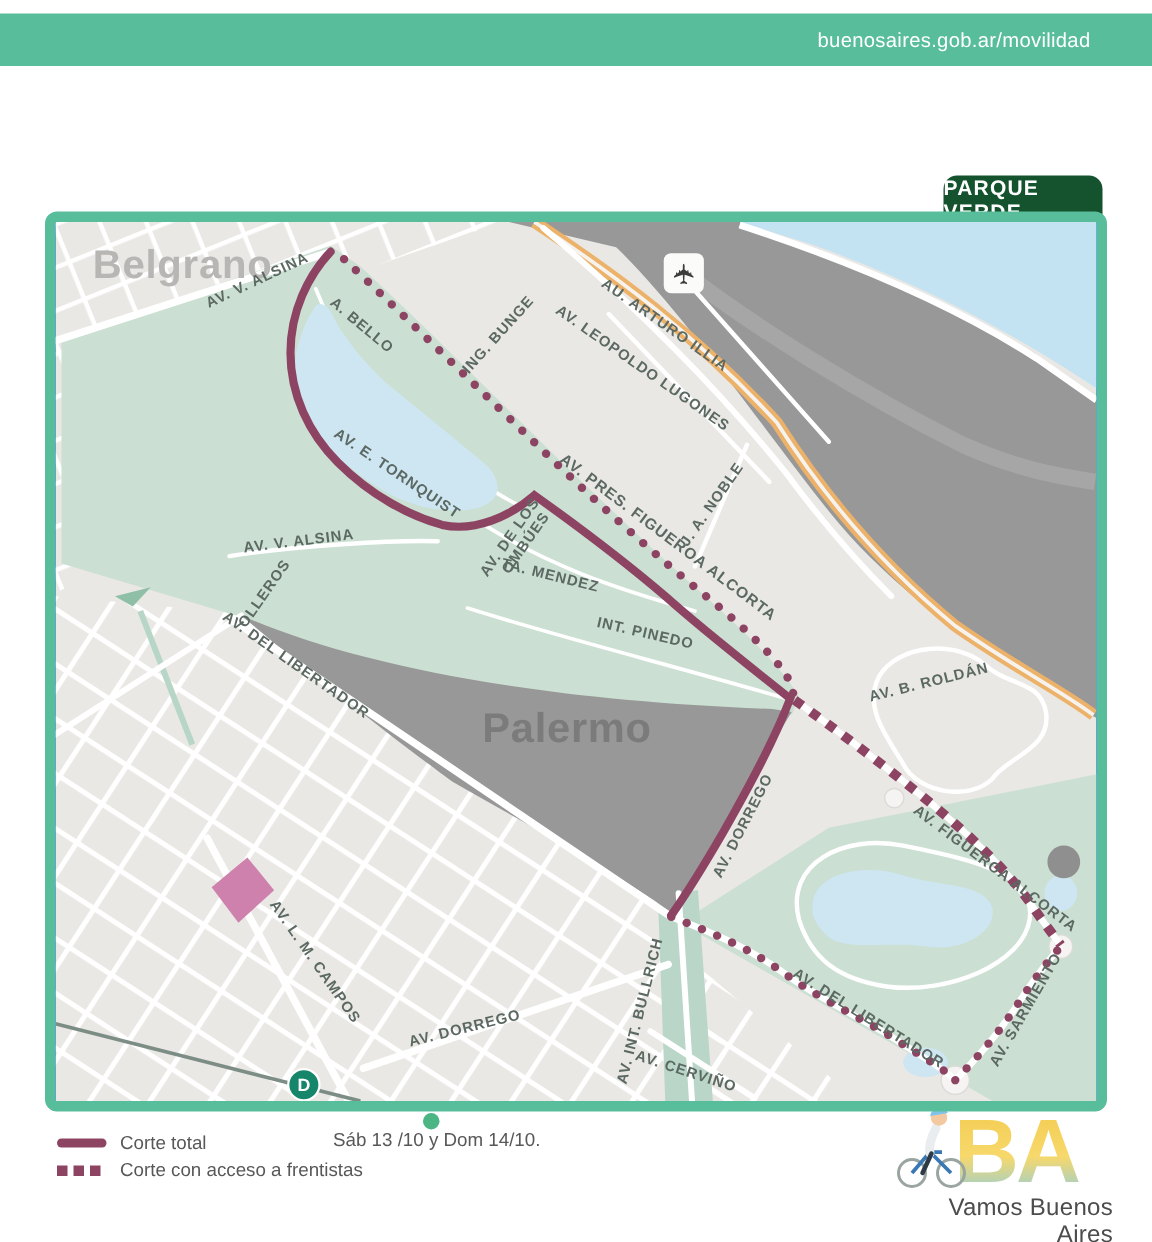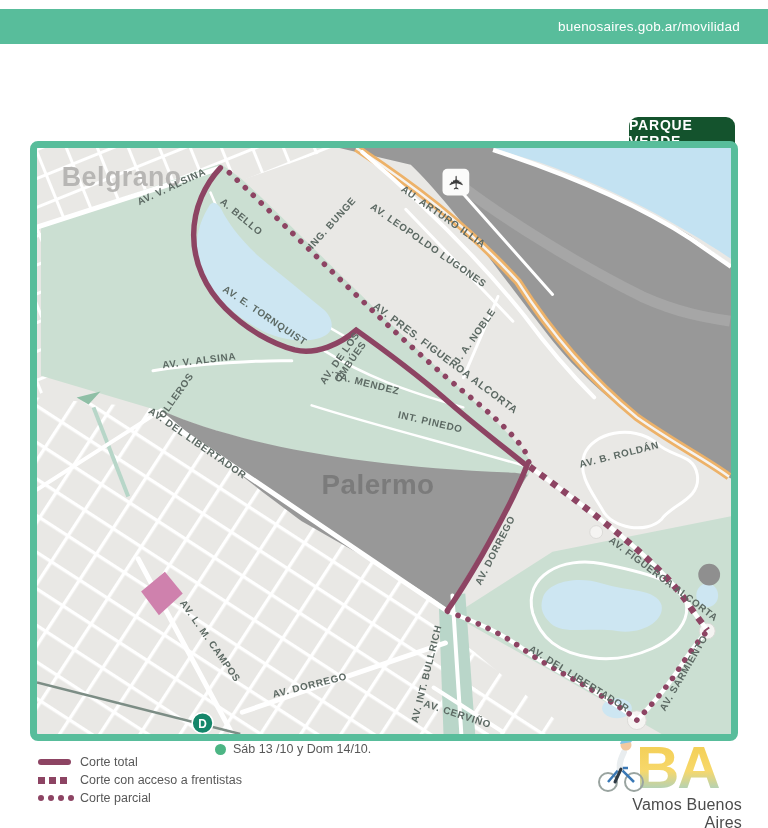--- a/index.html
+++ b/index.html
@@ -4,21 +4,21 @@
 <style>
   html,body{margin:0;padding:0;}
   body{
     width:768px;height:828px;position:relative;background:#ffffff;
     font-family:"Liberation Sans", sans-serif; overflow:hidden;
   }
   .banner{
     position:absolute;left:0;top:9px;width:768px;height:35px;
     background:#58bd9b;display:flex;align-items:center;justify-content:flex-end;
   }
-  .banner-url{color:#ffffff;font-size:13.5px;margin-right:28px;letter-spacing:.2px;}
+  .banner-url{color:#ffffff;font-size:13.5px;margin-right:41px;letter-spacing:.2px;}
   .title{
     position:absolute;left:38px;top:56px;width:700px;
     color:#3e3e3e;font-size:24px;font-weight:800;line-height:29px;letter-spacing:-.2px;
   }
   .tag{
     position:absolute;right:33px;top:117px;width:106px;height:32px;
     background:#14532d;border-radius:9px 9px 0 0;
     display:flex;align-items:center;justify-content:center;
     color:#ffffff;font-size:14px;font-weight:600;letter-spacing:.8px;z-index:1;
   }
@@ -32,21 +32,21 @@
   .street{fill:#5c6963;font-size:10px;font-weight:700;letter-spacing:.7px;}
   .street.big{font-size:10.5px;}
   .district{font-weight:800;letter-spacing:.5px;}
   .legend{position:absolute;left:38px;top:753px;}
   .legend-row{display:flex;align-items:center;height:18px;}
   .legend-swatch{width:36px;display:flex;align-items:center;gap:4px;flex:none;}
   .sw-solid{width:33px;height:6px;border-radius:3px;background:#8d4463;}
   .sw-square{width:7px;height:7px;background:#8d4463;}
   .sw-dot{width:6px;height:6px;border-radius:50%;background:#8d4463;}
   .legend-label{color:#585858;font-size:12.5px;margin-left:6px;white-space:nowrap;}
-  .schedule{position:absolute;left:215px;top:742px;display:flex;align-items:center;}
+  .schedule{position:absolute;left:215px;top:742px;display:flex;align-items:center;flex-direction:column;}
   .schedule-dot{width:11px;height:11px;border-radius:50%;background:#4cb584;flex:none;}
   .schedule-label{color:#585858;font-size:12.5px;margin-left:7px;white-space:nowrap;}
   .brand{position:absolute;right:26px;top:732px;width:150px;text-align:right;}
   .brand-slogan{color:#4c4c4c;font-size:16px;font-weight:400;margin-top:-2px;letter-spacing:.2px;}
 </style>
 </head>
 <body>
 
 <div class="banner">
   <span class="banner-url">buenosaires.gob.ar/movilidad</span>
@@ -206,29 +206,20 @@
     <span class="legend-label">Corte total</span>
   </div>
   <div class="legend-row">
     <span class="legend-swatch">
       <span class="sw-square"></span>
         <span class="sw-square"></span>
         <span class="sw-square"></span>
     </span>
     <span class="legend-label">Corte con acceso a frentistas</span>
   </div>
-  <div class="legend-row">
-    <span class="legend-swatch">
-      <span class="sw-dot"></span>
-        <span class="sw-dot"></span>
-        <span class="sw-dot"></span>
-        <span class="sw-dot"></span>
-    </span>
-    <span class="legend-label">Corte parcial</span>
-  </div>
 </div>
 
 <div class="schedule">
   <span class="schedule-dot"></span>
   <span class="schedule-label">Sáb 13 /10 y Dom 14/10.</span>
 </div>
 
 <div class="brand">
   <svg width="150" height="62" viewBox="0 0 150 62">
     <defs>

